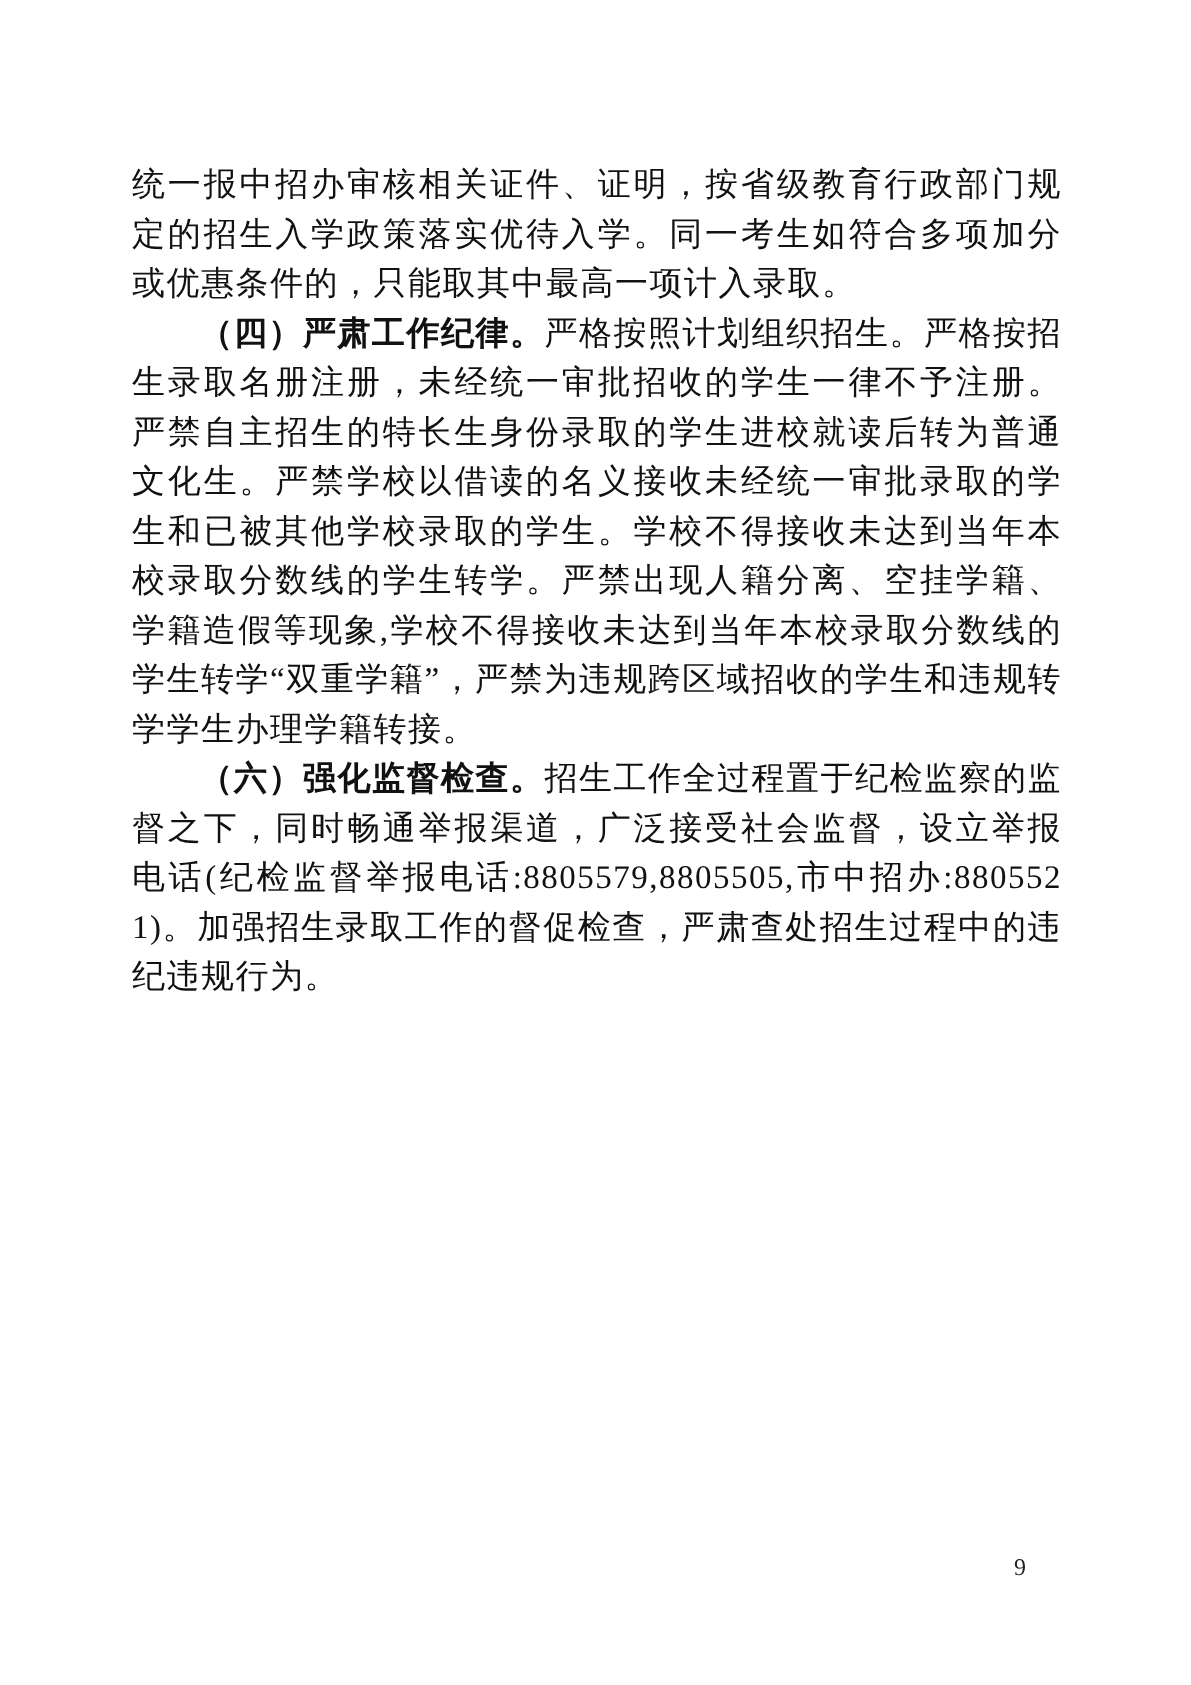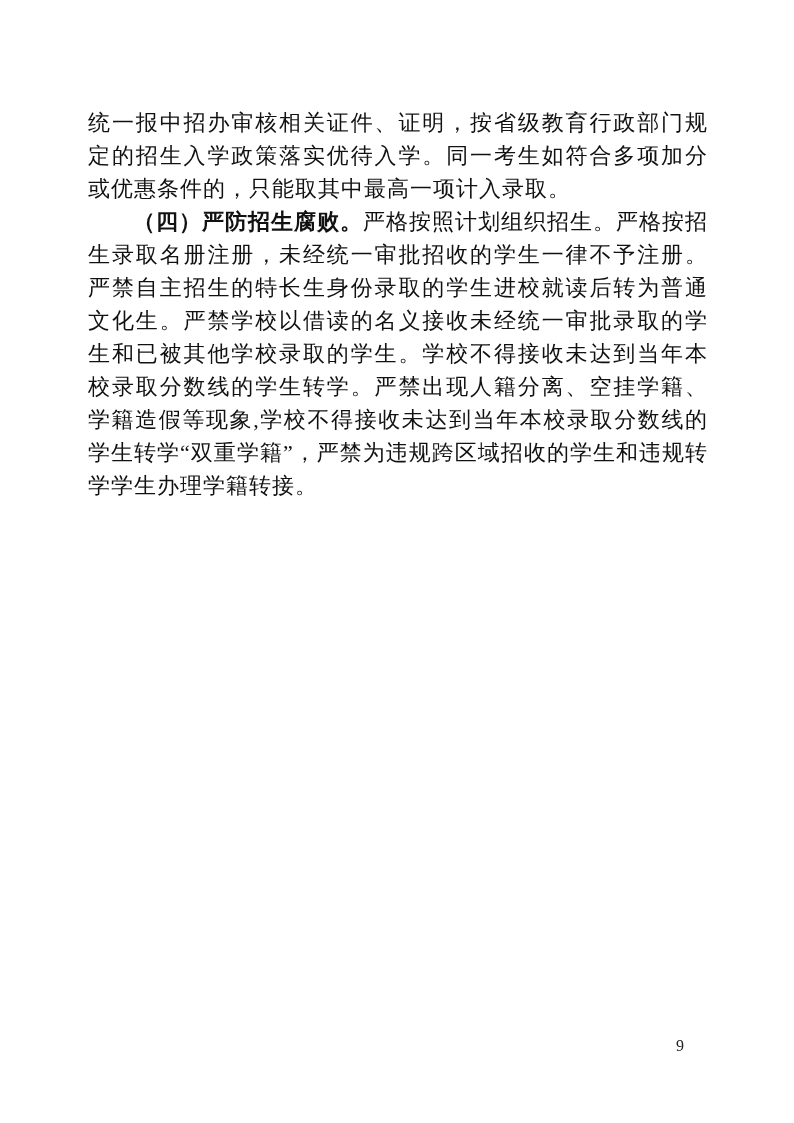--- a/index.html
+++ b/index.html
@@ -67,20 +67,21 @@
   }
 </style>
 </head>
 <body>
 
 <div class="page">
 
   <div class="doc-body">
     <div id="paragraphs">
         <p class="para"><span>统一报中招办审核相关证件、证明，按省级教育行政部门规定的招生入学政策落实优待入学。同一考生如符合多项加分或优惠条件的，只能取其中最高一项计入录取。</span></p>
-        <p class="para indent"><span class="bold">（四）严防招生腐败。</span><span>严格按照计划组织招生。严格按招生录取名册注册，未经统一审批招收的学生一律不予注册。严禁自主招生的特长生身份录取的学生进校就读后转为普通文化生。严禁学校以借读的名义接收未经统一审批录取的学生和已被其他学校录取的学生。学校不得接收未达到当年本校录取分数线的学生转学。严禁出现人籍分离、空挂学籍、学籍造假等现象,学校不得接收未达到当年本校录取分数线的学生转学“双重学籍”，严禁为违规跨区域招收的学生和违规转学学生办理学籍转接。</span></p>
+        <p class="para indent"><span class="bold">（四）严肃工作纪律。</span><span>严格按照计划组织招生。严格按招生录取名册注册，未经统一审批招收的学生一律不予注册。严禁自主招生的特长生身份录取的学生进校就读后转为普通文化生。严禁学校以借读的名义接收未经统一审批录取的学生和已被其他学校录取的学生。学校不得接收未达到当年本校录取分数线的学生转学。严禁出现人籍分离、空挂学籍、学籍造假等现象,学校不得接收未达到当年本校录取分数线的学生转学“双重学籍”，严禁为违规跨区域招收的学生和违规转学学生办理学籍转接。</span></p>
+        <p class="para indent"><span class="bold">（六）强化监督检查。</span><span>招生工作全过程置于纪检监察的监督之下，同时畅通举报渠道，广泛接受社会监督，设立举报电话(纪检监督举报电话:8805579,8805505,市中招办:8805521)。加强招生录取工作的督促检查，严肃查处招生过程中的违纪违规行为。</span></p>
       </div>
 
   </div>
 
   <div class="page-number">9</div>
 
 </div>
 
 </body></html>

